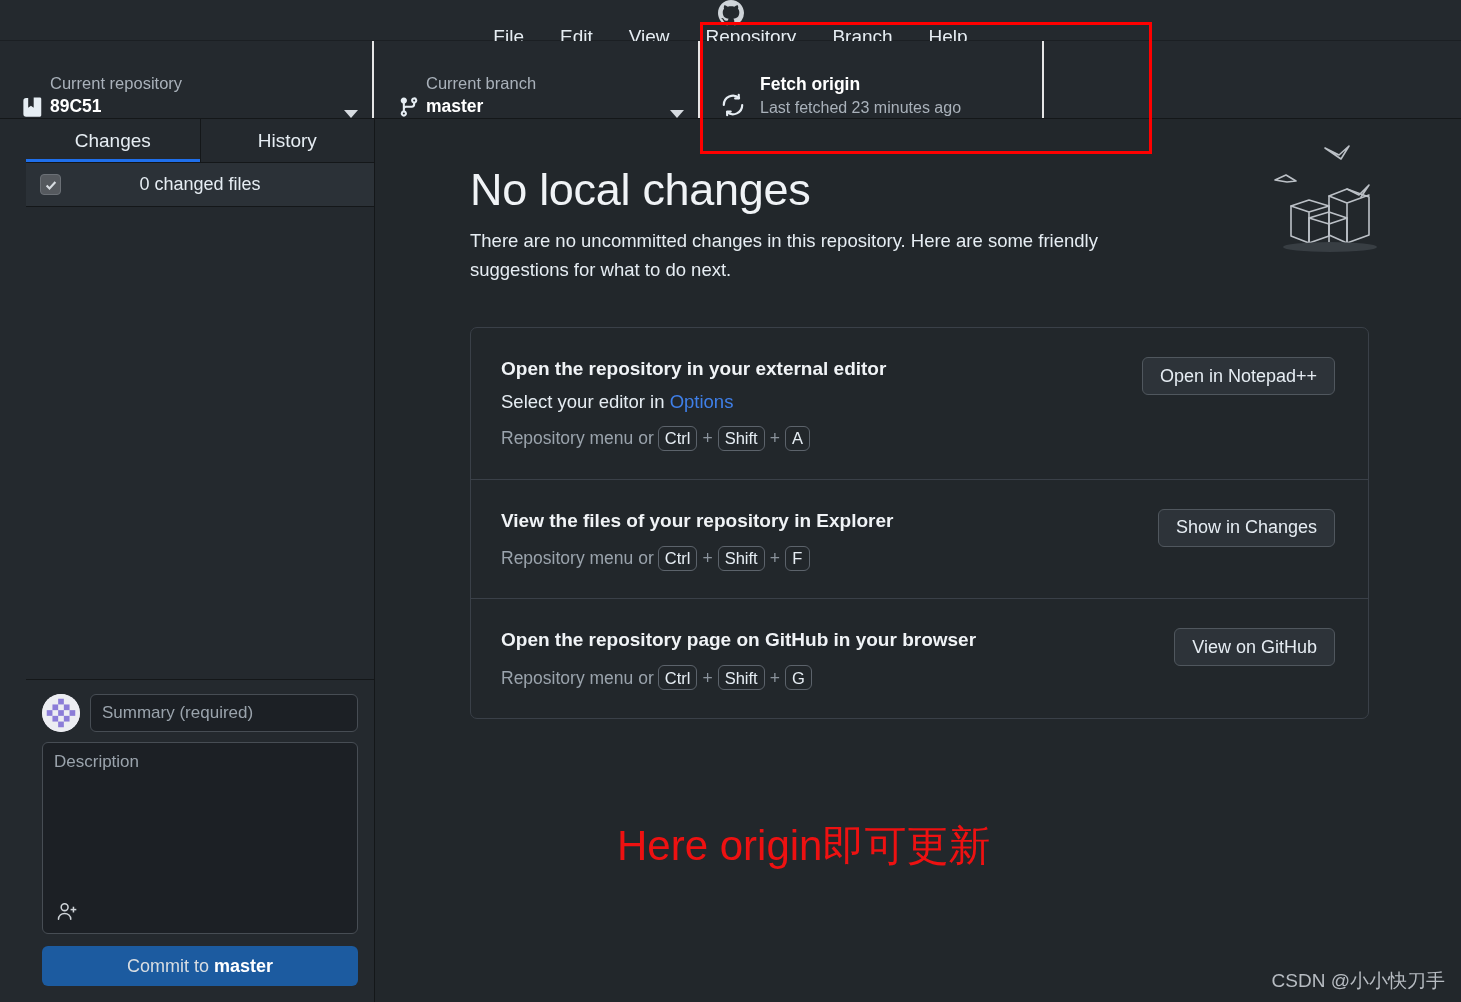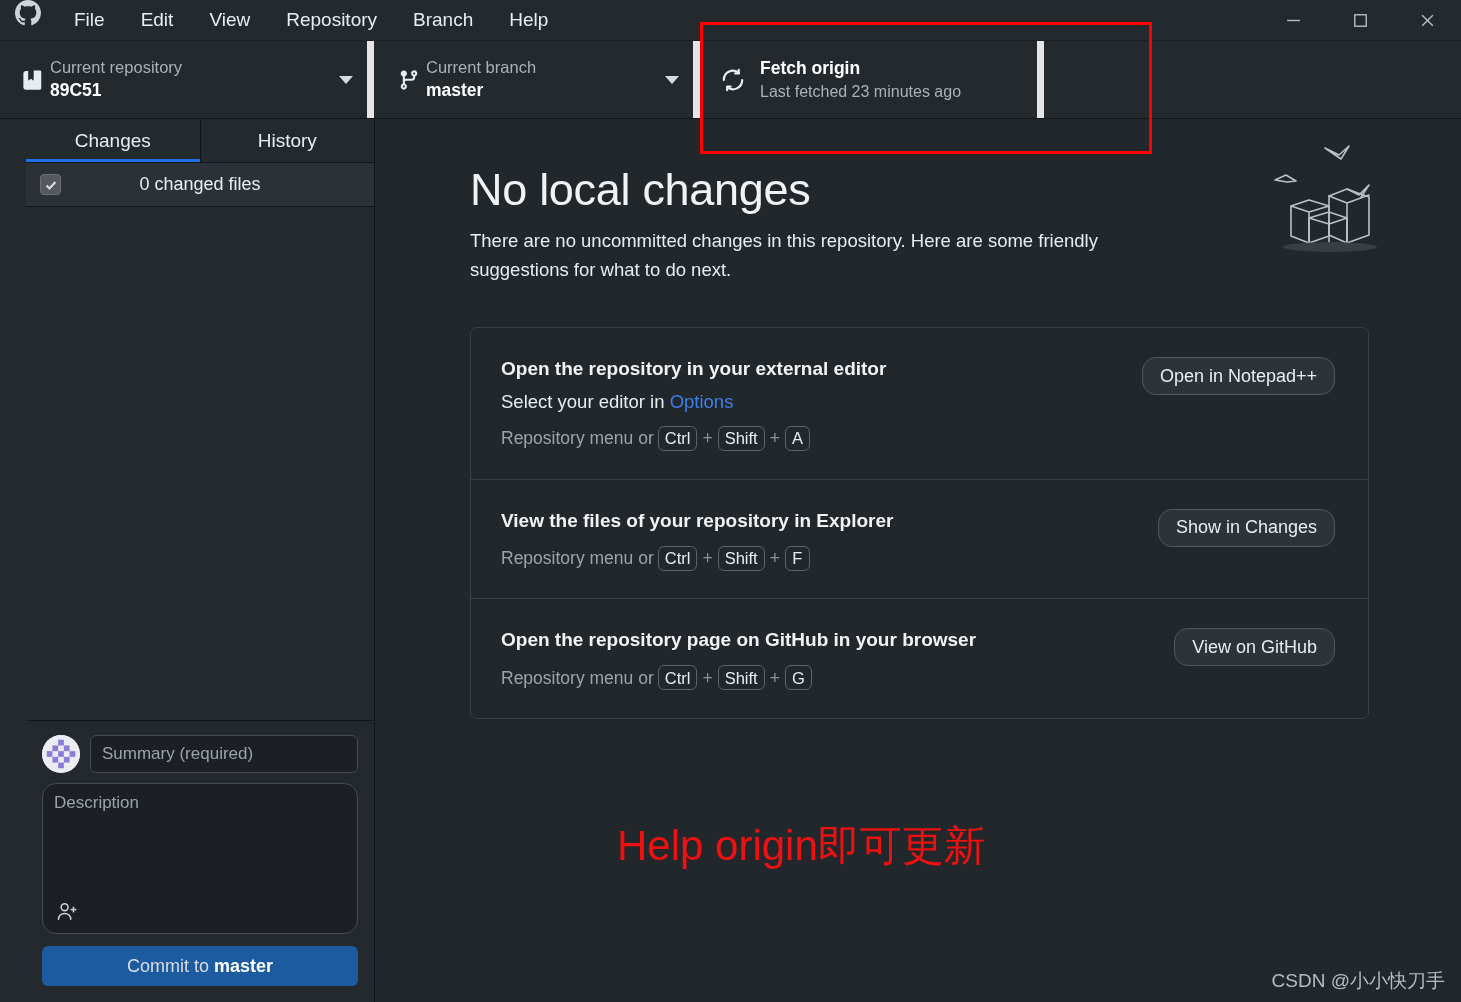--- a/index.html
+++ b/index.html
@@ -13,22 +13,23 @@
     position: absolute; left: 0; top: 0;
     width: 1461px; height: 1002px;
     background: #24292e;
     display: flex; flex-direction: column;
   }
 
   
   .titlebar {
     height: 41px; min-height: 41px;
     background: #24292e;
-    display: flex; align-items: flex-start;
+    display: flex; align-items: center;
     border-bottom: 1px solid #1b1f23;
+    flex-direction: column;
   }
   .gh-logo { width: 56px; display: flex; align-items: center; justify-content: center; }
   .gh-logo svg { width: 26px; height: 26px; fill: #cfd4d9; }
   .menu { display: flex; align-items: center; height: 100%; }
   .menu-item {
     padding: 0 18px; height: 100%;
     display: flex; align-items: center;
     color: #e6edf3; font-size: 19px;
     cursor: default;
   }
@@ -42,22 +43,22 @@
   .wc svg { width: 17px; height: 17px; stroke: currentColor; stroke-width: 1.3; fill: none; }
 
   
   .toolbar {
     height: 78px; min-height: 78px;
     background: #24292e;
     display: flex; align-items: stretch;
     border-bottom: 1px solid #141719;
   }
   .tb-cell {
-    display: flex; align-items: center;
-    border-right: 7px solid #e5e5e5;
+    display: flex; align-items: flex-end;
+    border-right: 2px solid #e5e5e5;
     position: relative;
     cursor: default;
   }
   .tb-repo { width: 374px; padding: 0 14px 0 16px; }
   .tb-branch { width: 326px; padding: 0 14px 0 18px; }
   .tb-icon { width: 34px; display: flex; align-items: center; justify-content: center; }
   .tb-icon svg { width: 22px; height: 22px; fill: #e6edf3; }
   .tb-text { flex: 1; min-width: 0; }
   .tb-label { font-size: 16.5px; color: #a9b1ba; line-height: 1.32; }
   .tb-value { font-size: 17.5px; color: #fff; font-weight: bold; line-height: 1.32; }
@@ -138,22 +139,22 @@
   }
   .summary-input {
     flex: 1; height: 38px;
     background: #1c2025; border: 1px solid #474d54; border-radius: 6px;
     color: #e6edf3; font-size: 17px; padding: 0 11px;
     font-family: "Liberation Sans", sans-serif;
     outline: none;
   }
   .summary-input::placeholder { color: #9aa3ac; }
   .desc-wrap {
-    margin-top: 10px; height: 151px;
-    background: #1c2025; border: 1px solid #474d54; border-radius: 14px;
+    margin-top: 10px; height: 192px;
+    background: #1c2025; border: 1px solid #474d54; border-radius: 6px;
     position: relative;
   }
   .desc-input {
     width: 100%; height: 100%; resize: none;
     background: transparent; border: none; outline: none;
     color: #e6edf3; font-size: 17px; padding: 9px 11px;
     font-family: "Liberation Sans", sans-serif;
   }
   .desc-input::placeholder { color: #9aa3ac; }
   .coauthor {
@@ -214,21 +215,21 @@
     display: inline-flex; align-items: center; justify-content: center;
     min-width: 25px; height: 25px; padding: 0 6px;
     border: 1px solid #5c636b; border-radius: 6px;
     color: #e6edf3; font-size: 16.5px;
     font-family: "Liberation Sans", sans-serif;
   }
   .plus { color: #8b939c; padding: 0 1px; }
   .card-btn {
     flex-shrink: 0; margin-left: 26px; margin-top: 2px;
     height: 38px; padding: 0 17px;
-    background: #2d3339; border: 1px solid #50575e; border-radius: 14px;
+    background: #2d3339; border: 1px solid #50575e; border-radius: 6px;
     color: #e6edf3; font-size: 18px;
     font-family: "Liberation Sans", sans-serif;
     cursor: default; white-space: nowrap;
   }
 
   .annot-text {
     position: absolute; left: 617px; top: 818px;
     font-size: 42px; color: #ee1111;
     font-family: "Liberation Sans", sans-serif;
     white-space: nowrap; z-index: 30;
@@ -437,16 +438,16 @@
             </div>
           </div>
           <button class="card-btn">View on GitHub</button>
         </div>
 
       </div>
     </div>
   </div>
 
   <div class="annot-box"></div>
-  <div class="annot-text">Help origin即可更新</div>
+  <div class="annot-text">Here origin即可更新</div>
   <div class="watermark">CSDN @小小快刀手</div>
 
 </div>
 
 </body></html>

